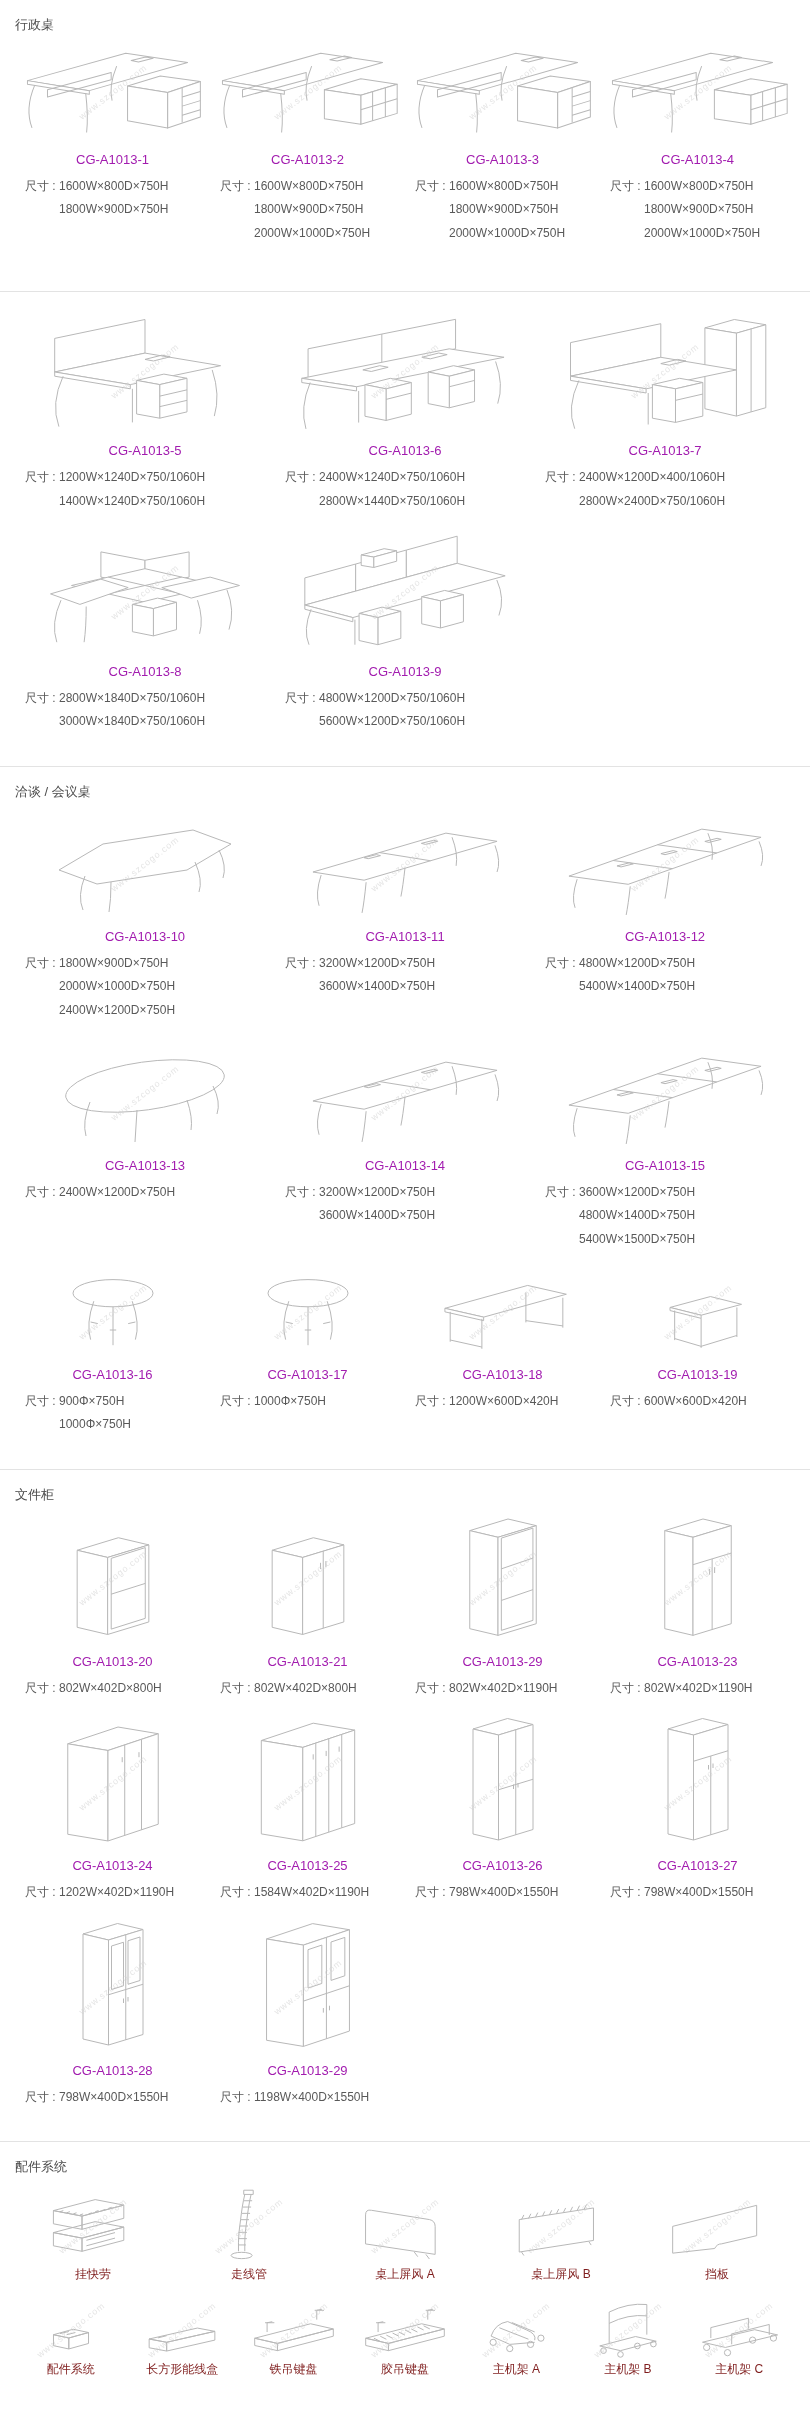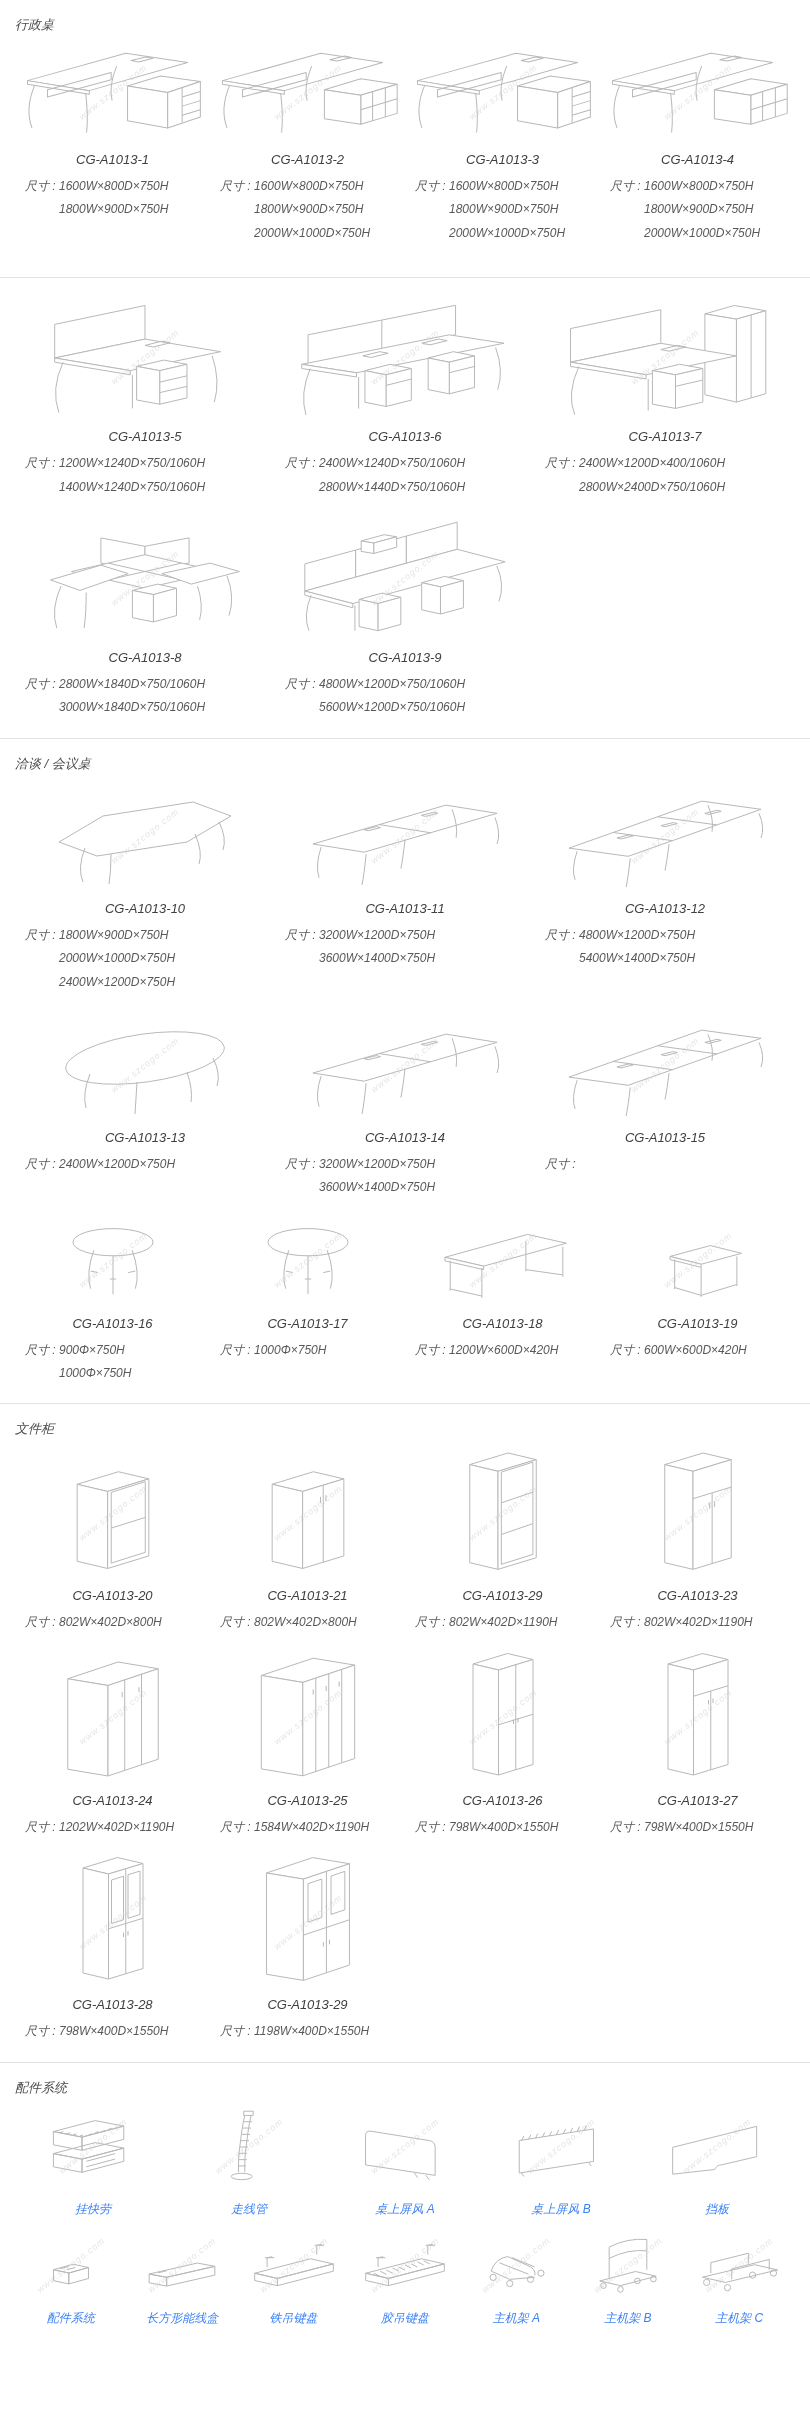--- a/index.html
+++ b/index.html
@@ -1,36 +1,36 @@
 <!DOCTYPE html>
 <html><head>
 <meta charset="utf-8">
 <style>
   html,body{margin:0;padding:0;background:#fff;}
   body{width:810px;font-family:"Liberation Sans","DejaVu Sans",sans-serif;color:#595959;}
-  .section{padding:14px 15px 18px;border-bottom:1px solid #e3e3e3;font-style:italic;}
+  .section{padding:14px 15px 32px;border-bottom:1px solid #e3e3e3;}
   .section:last-child{border-bottom:none;}
   .sec-title{font-size:13px;color:#4c4c4c;margin:2px 0 6px;}
   .grid{display:grid;}
   .g4{grid-template-columns:repeat(4,1fr);}
   .g3{grid-template-columns:repeat(3,1fr);}
   .g5{grid-template-columns:repeat(5,1fr);}
   .g7{grid-template-columns:repeat(7,1fr);}
   .row{margin-bottom:14px;}
   .item{display:flex;flex-direction:column;align-items:center;min-width:0;}
   .fig{position:relative;width:100%;display:flex;align-items:flex-end;justify-content:center;}
   .fh95{height:100px;} .fh120{height:125px;} .fh105{height:110px;} .fh85{height:90px;}
   .fh128{height:132px;} .fh80{height:84px;} .fh62{height:64px;}
   .fig svg{display:block;}
   .wm{position:absolute;left:50%;top:52%;transform:translate(-50%,-50%) rotate(-38deg);
       font-size:9px;color:#cfcfcf;opacity:.55;letter-spacing:1px;pointer-events:none;white-space:nowrap;}
-  .code{font-size:13px;color:#404040;margin:12px 0 8px;text-align:center;}
+  .code{font-size:13px;color:#a21caf;margin:12px 0 8px;text-align:center;}
   .dims{font-size:12px;color:#595959;line-height:1.95;display:flex;align-self:flex-start;margin-left:10px;}
   .pfx{white-space:pre;text-align:right;}
-  .acc-label{font-size:12px;color:#3b82f6;text-align:right;margin-top:14px;}
+  .acc-label{font-size:12px;color:#7f1d1d;text-align:right;}
   line,path,polygon,ellipse,circle,rect{vector-effect:non-scaling-stroke;}
 </style>
 </head>
 <body>
 
 <svg width="0" height="0" style="position:absolute" aria-hidden="true">
 <defs>
 <g id="lib" fill="#fff" stroke="#b8b8b8" stroke-width="1" stroke-linejoin="round"></g>
 
 <symbol id="s-deskA" viewBox="0 12 200 105">
@@ -872,20 +872,25 @@
     <div class="item">
       <div class="fig fh105">
         <span class="wm">www.szcogo.com</span>
         <svg width="212" height="94">
             <use href="#s-conf3"></use>
           </svg>
       </div>
       <div class="code">CG-A1013-15</div>
       <div class="dims">
         <span class="pfx">尺寸 : </span>
+        <div class="dl">
+          <div>3600W×1200D×750H</div>
+          <div>4800W×1400D×750H</div>
+          <div>5400W×1500D×750H</div>
+        </div>
       </div>
     </div>
   </div>
 
   <div class="grid g4">
     <div class="item">
       <div class="fig fh85">
         <span class="wm">www.szcogo.com</span>
         <svg width="160" height="82">
             <use href="#s-round"></use>

